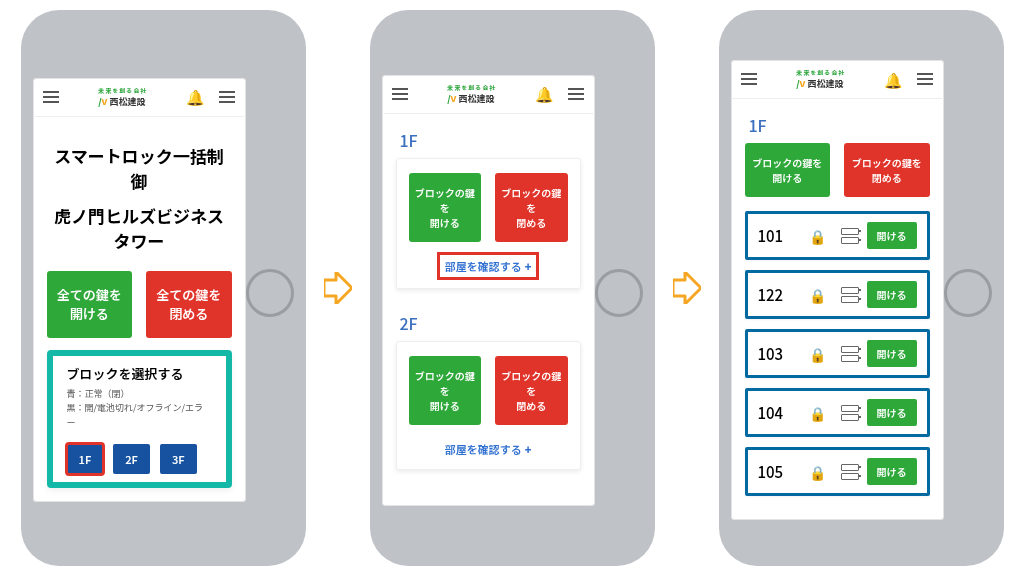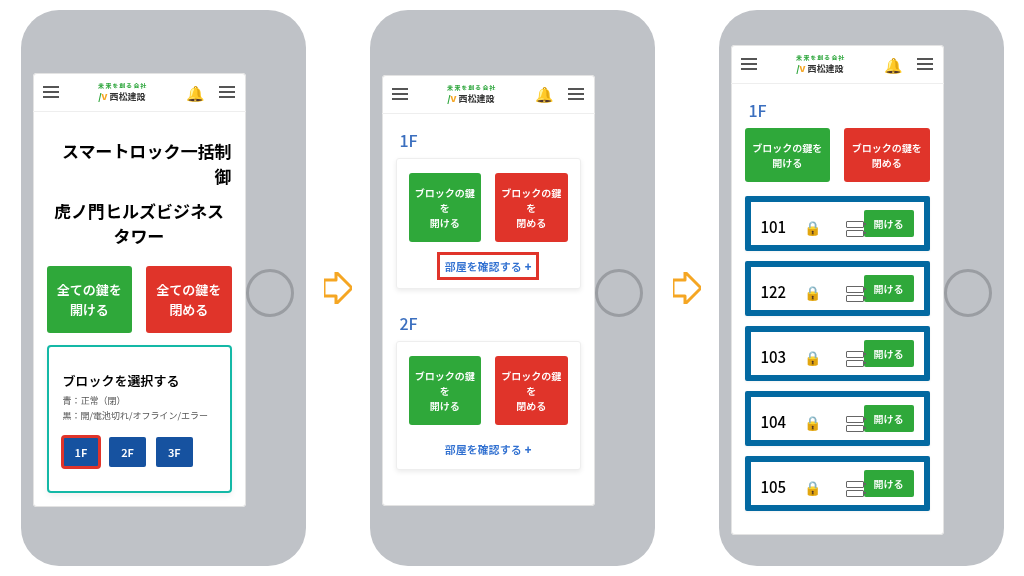--- a/index.html
+++ b/index.html
@@ -12,41 +12,41 @@
   .ham{display:flex;flex-direction:column;gap:3px;cursor:pointer;}
   .ham span{display:block;width:16px;height:2px;background:#555;}
   .bell{font-size:15px;color:#777;}
   .logo{display:flex;align-items:center;gap:4px;font-size:9px;font-weight:bold;color:#333;}
   .logo-mark{font-weight:900;}
   .logo-mark .g{color:#2da63c;}
   .logo-mark .o{color:#f5a623;}
   .logo-tag{font-size:6px;color:#2da63c;letter-spacing:1px;}
   .content{flex:1;overflow-y:auto;padding:10px 14px 14px;box-sizing:border-box;}
   .content::-webkit-scrollbar{width:0;}
-  h2.title{font-size:17px;font-weight:700;text-align:right;margin:16px 0 10px;}
+  h2.title{font-size:17px;font-weight:700;text-align:center;margin:16px 0 10px;}
   h2.subtitle{font-size:17px;font-weight:700;text-align:center;margin:0 0 18px;}
   .err-info{background:#eef0f2;color:#a8adb3;text-align:center;font-size:13px;padding:10px;border-radius:2px;margin-bottom:26px;}
   .btn-row{display:flex;gap:14px;margin-bottom:12px;}
   .big-btn{flex:1;color:#fff;font-size:13px;font-weight:600;text-align:center;padding:14px 4px;border-radius:3px;line-height:1.5;cursor:pointer;}
   .mid-btn{flex:1;color:#fff;font-size:10px;font-weight:600;text-align:center;padding:12px 4px;border-radius:3px;line-height:1.5;cursor:pointer;}
   .green{background:#2fa83a;}
   .red{background:#e0342a;}
-  .card{border:2px solid #14b8a6;border-radius:4px;padding:24px 14px;box-shadow:0 3px 6px rgba(0,0,0,.06);}
+  .card{border:6px solid #14b8a6;border-radius:4px;padding:8px 14px;box-shadow:0 3px 6px rgba(0,0,0,.06);}
   .card-title{font-size:13px;font-weight:600;margin-bottom:4px;}
   .legend{font-size:9px;color:#555;line-height:1.6;margin-bottom:14px;}
   .floor-pills{display:flex;gap:10px;}
   .pill{background:#1652a0;color:#fff;font-size:11px;font-weight:600;padding:7px 12px;border-radius:2px;cursor:pointer;}
   .hl{outline:3px solid #e0342a;outline-offset:-1px;}
   .floor-head{font-size:16px;color:#3b6fbf;font-weight:500;margin:4px 0 6px 4px;}
   .floor-card{background:#fff;border:1px solid #eee;border-radius:3px;box-shadow:0 2px 5px rgba(0,0,0,.08);padding:14px 12px 10px;margin-bottom:22px;}
   .confirm-link{text-align:center;color:#2f6fd0;font-size:11px;font-weight:600;padding:4px 6px;cursor:pointer;}
   .confirm-link.hl{display:inline-block;}
   .confirm-wrap{text-align:center;margin-top:6px;}
   .plus{color:#2f6fd0;font-weight:900;margin-left:3px;}
-  .room-row{display:flex;align-items:flex-end;background:#fff;border:6px solid #0369a1;border-radius:2px;padding:8px 10px;margin-bottom:10px;box-shadow:0 1px 3px rgba(0,0,0,.05);}
+  .room-row{display:flex;align-items:center;gap:8px;background:#fff;border:3px solid #0369a1;border-radius:2px;padding:8px 10px;margin-bottom:10px;box-shadow:0 1px 3px rgba(0,0,0,.05);}
   .room-num{font-size:15px;font-weight:500;width:44px;}
   .lock-ico{font-size:14px;}
   .batt{display:flex;flex-direction:column;gap:2px;margin-left:auto;}
   .batt span{width:16px;height:5px;border:1px solid #666;border-radius:1px;position:relative;}
   .batt span::after{content:"";position:absolute;right:-3px;top:1px;width:2px;height:2px;background:#666;}
   .open-btn{background:#2fa83a;color:#fff;font-size:10px;font-weight:600;padding:6px 10px;border-radius:2px;cursor:pointer;}
   .arrow{font-size:30px;color:#f6b23a;font-weight:900;text-shadow:0 0 1px #d98f12;}
   .arrow svg{display:block;}
 </style>
 </head>

